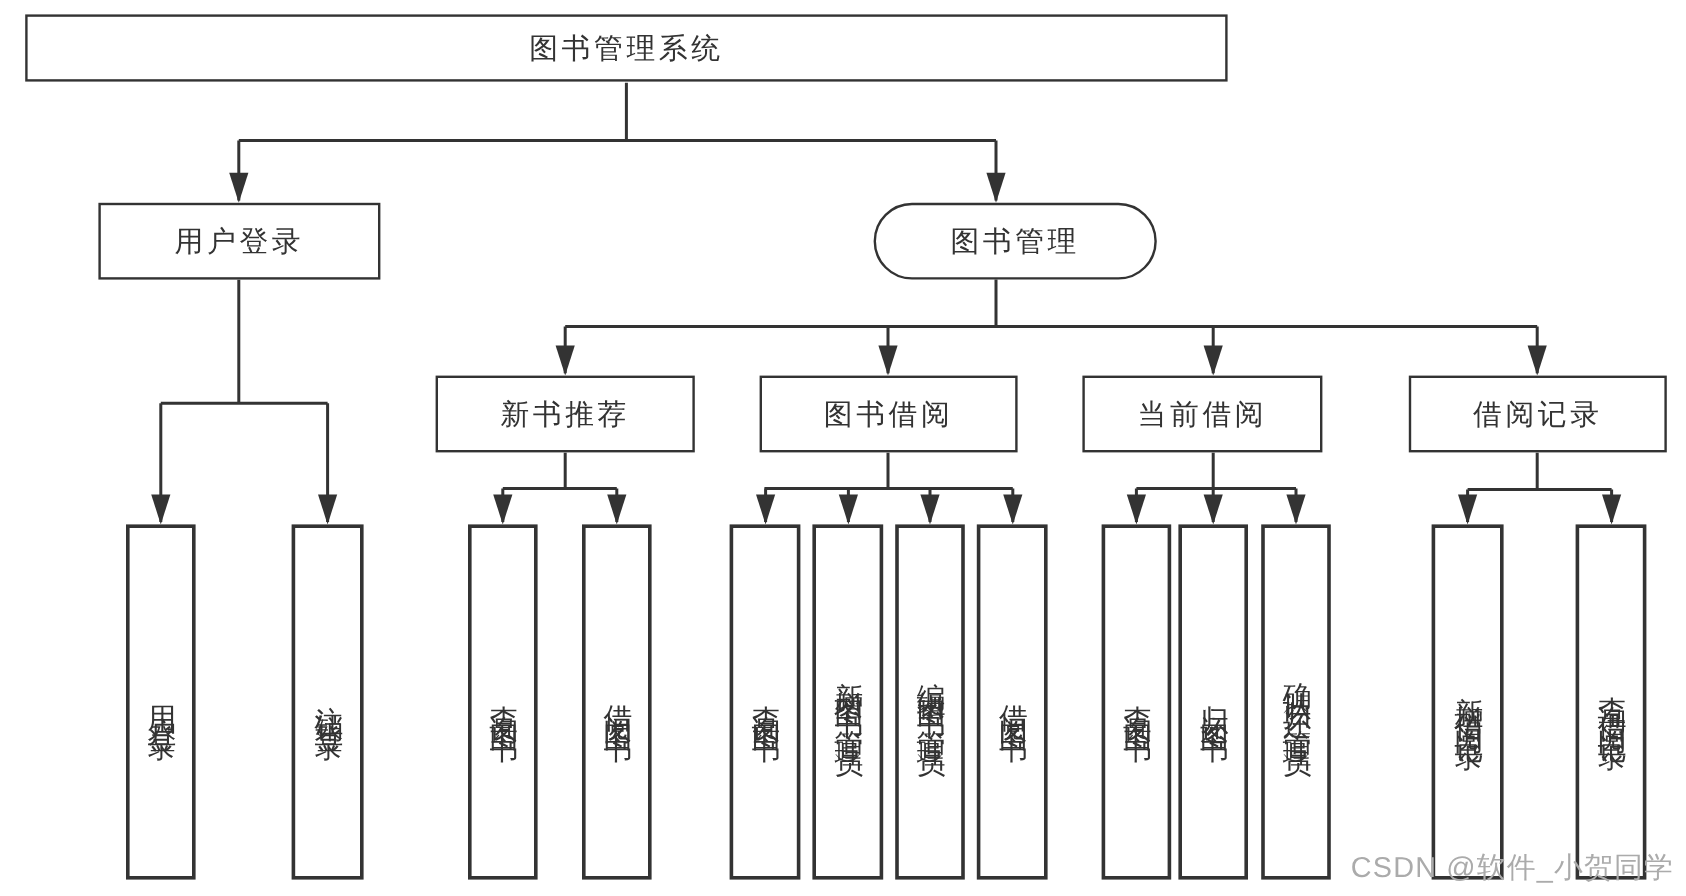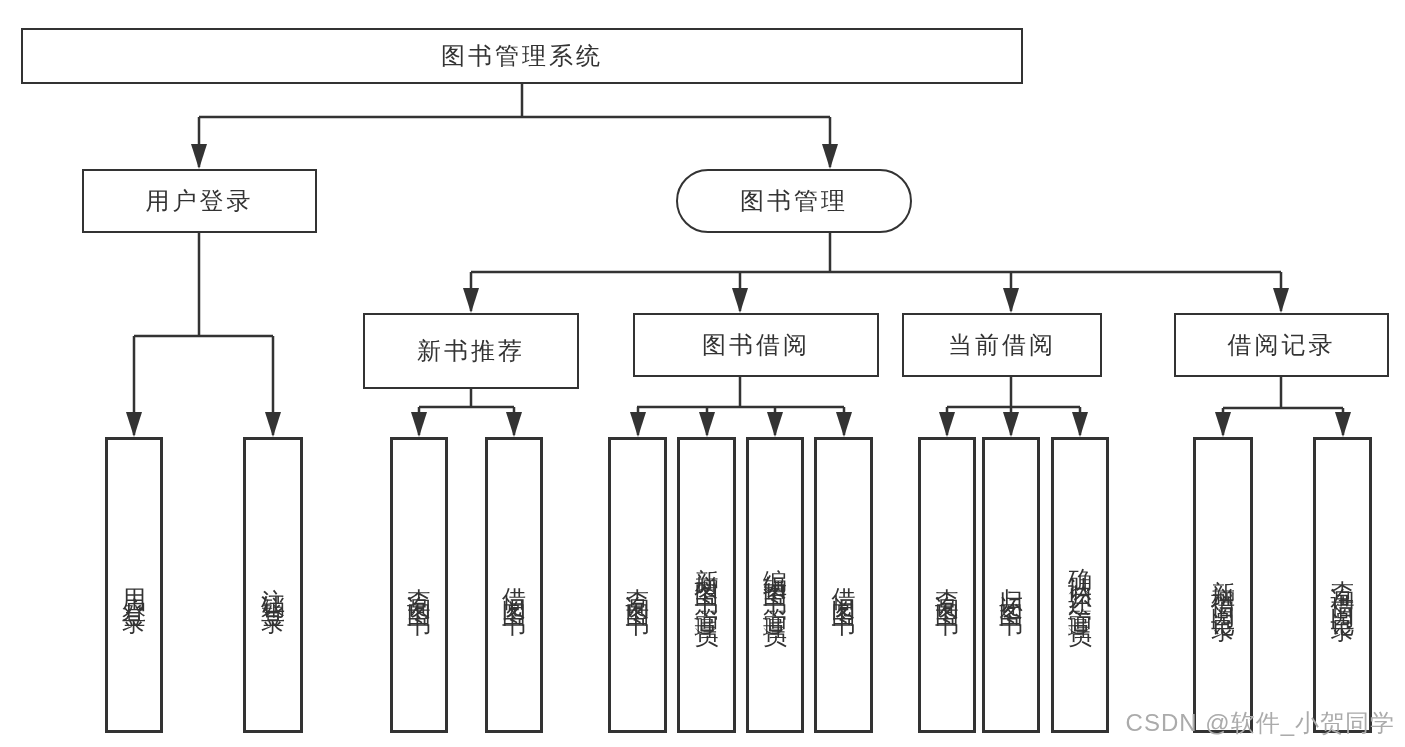--- a/index.html
+++ b/index.html
@@ -102,27 +102,27 @@
       <polygon points="775,437 767,412 783,412"></polygon>
       <polygon points="844,437 836,412 852,412"></polygon>
       <polygon points="947,437 939,412 955,412"></polygon>
       <polygon points="1011,437 1003,412 1019,412"></polygon>
       <polygon points="1080,437 1072,412 1088,412"></polygon>
       <polygon points="1223,437 1215,412 1231,412"></polygon>
       <polygon points="1343,437 1335,412 1351,412"></polygon>
     </g>
   </svg>
 
-  <div class="box" style="left:21px; top:28px; width:1002px; height:56px;">图书管理系统</div>
+  <div class="box" style="left:21px; top:12px; width:1002px; height:56px;">图书管理系统</div>
 
   <div class="box" style="left:82px; top:169px; width:235px; height:64px;">用户登录</div>
-  <div class="box" style="left:676px; top:169px; width:236px; height:64px;border-radius:32px;">图书管理</div>
+  <div class="box" style="left:728px; top:169px; width:236px; height:64px;border-radius:32px;">图书管理</div>
 
-  <div class="box" style="left:363px; top:313px; width:216px; height:76px;">新书推荐</div>
-  <div class="box" style="left:633px; top:313px; width:246px; height:64px;">图书借阅</div>
+  <div class="box" style="left:363px; top:313px; width:216px; height:64px;">新书推荐</div>
+  <div class="box" style="left:633px; top:313px; width:215px; height:64px;">图书借阅</div>
   <div class="box" style="left:902px; top:313px; width:200px; height:64px;">当前借阅</div>
   <div class="box" style="left:1174px; top:313px; width:215px; height:64px;">借阅记录</div>
 
   <div class="leaf" style="left:105px; width:58px;">
     <span>用户登录</span>
   </div>
   <div class="leaf" style="left:243px; width:60px;">
     <span>注销登录</span>
   </div>
 

